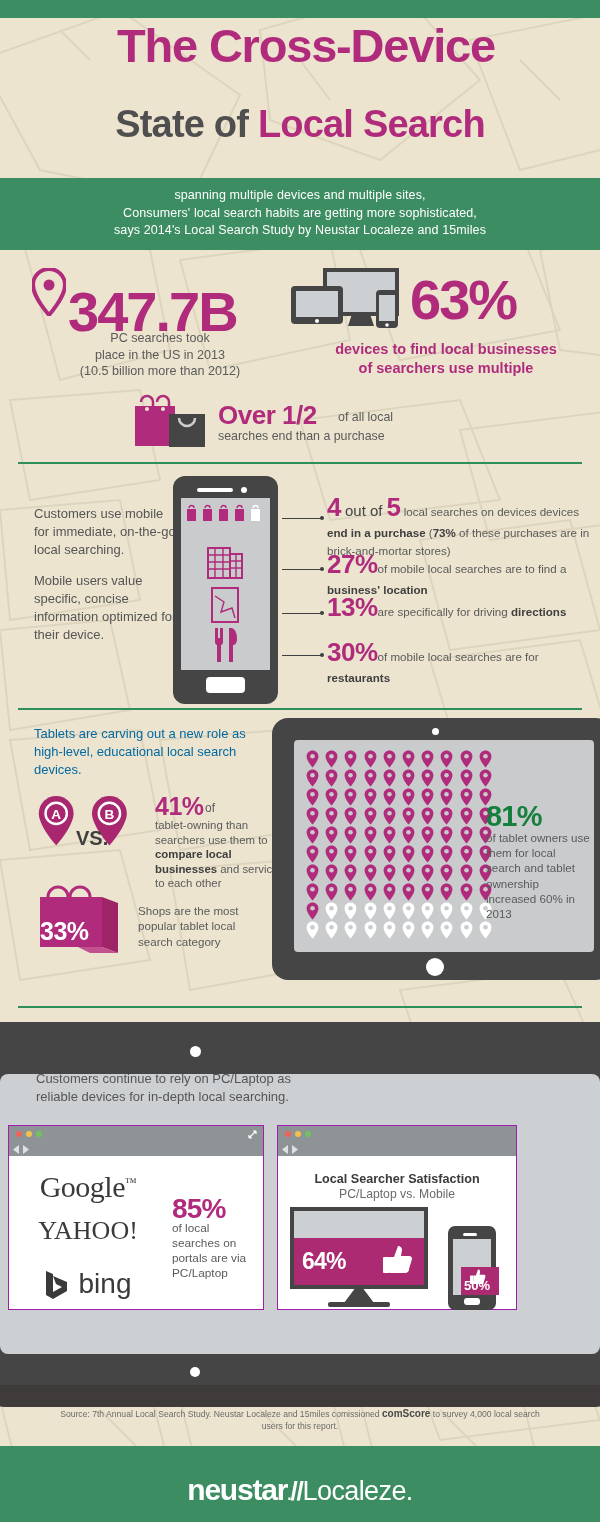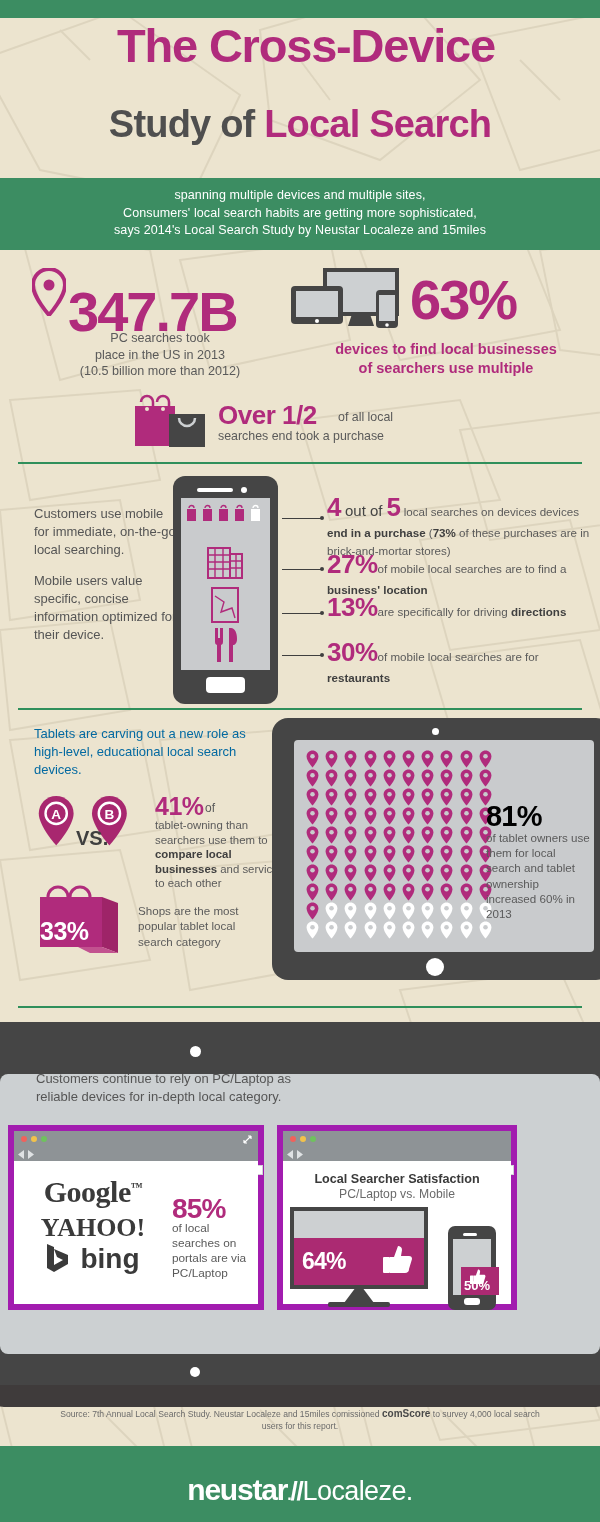--- a/index.html
+++ b/index.html
@@ -166,21 +166,21 @@
     background:#fff; border-radius:50%;
   }
   .pingrid {
     position:absolute; left:12px; top:10px; width:192px;
     display:grid; grid-template-columns:repeat(10, 19.2px);
     row-gap:1px;
   }
   .gpin { width:13px; height:18px; }
   .stat-81 {
     position:absolute; left:486px; top:800px;
-    font-size:29px; font-weight:bold; color:#000000; letter-spacing:-.8px;
+    font-size:29px; font-weight:bold; color:#15803d; letter-spacing:-.8px;
   }
   .cap-81 {
     position:absolute; left:486px; top:830px; width:105px;
     font-size:11.6px; line-height:15.2px; color:#5a5a5a;
   }
 
   
   .laptop {
     position:absolute; left:-14px; top:1022px; width:628px; height:378px;
     background:#454545; border-radius:14px;
@@ -201,22 +201,21 @@
     position:absolute; left:-14px; top:1385px; width:628px; height:22px;
     background:#3f3b3b; border-radius:0 0 18px 18px;
   }
   .pc-text {
     position:absolute; left:36px; top:1070px; width:280px;
     font-size:13px; line-height:17.8px; color:#555;
   }
 
   .browser {
     position:absolute; background:#fff;
-    border:6px solid #a21caf;
-    font-weight:bold;
+    border:1px solid #a21caf;
   }
   .br1 { left:8px; top:1125px; width:256px; height:185px; }
   .br2 { left:277px; top:1125px; width:240px; height:185px; }
   .br-bar { position:absolute; left:0; top:0; width:100%; height:16px; background:#8e9396; }
   .br-dot { position:absolute; top:5px; width:6px; height:6px; border-radius:50%; }
   .br-nav { position:absolute; left:0; top:16px; width:100%; height:14px; background:#8e9396; }
   .br-url {
     position:absolute; top:18px; height:10px; background:#fff;
     border:1px solid #d2d5d7;
   }
@@ -318,21 +317,21 @@
       <path d="M180 1400 L330 1390 L350 1470 L200 1480 Z"></path>
       <path d="M360 1400 L520 1390 L540 1470 L380 1480 Z"></path>
       <path d="M60 30 L90 60 M300 60 L330 100 M520 60 L560 100"></path>
       <path d="M100 1410 L140 1450 M260 1410 L300 1450 M440 1410 L480 1450"></path>
     </g>
   </svg>
 
   <div class="topbar"></div>
 
   <div class="title-1">The Cross-Device</div>
-  <div class="title-2"><span>Study of </span><span class="pink">Local Search</span></div>
+  <div class="title-2"><span>State of </span><span class="pink">Local Search</span></div>
 
   <div class="greenband">
     <div>spanning multiple devices and multiple sites,</div>
     <div>Consumers' local search habits are getting more sophisticated,</div>
     <div>says 2014's Local Search Study by Neustar Localeze and 15miles</div>
   </div>
 
   <svg class="pin-big" viewBox="0 0 34 48">
     <path d="M17 1 C8.2 1 1 8.2 1 17 c0 12 16 30 16 30 s16-18 16-30 C33 8.2 25.8 1 17 1 z" fill="none" stroke="#b02b7c" stroke-width="4"></path>
     <circle cx="17" cy="17" r="5.5" fill="#b02b7c"></circle>
@@ -364,21 +363,21 @@
     <path d="M16 10 a6 6 0 0 1 12 0 v5" fill="none" stroke="#b02b7c" stroke-width="2.5"></path>
     <path d="M32 10 a6 6 0 0 1 12 0 v5" fill="none" stroke="#b02b7c" stroke-width="2.5"></path>
     <rect x="10" y="14" width="40" height="40" fill="#b02b7c"></rect>
     <circle cx="22" cy="17" r="2" fill="#ece4cf"></circle>
     <circle cx="38" cy="17" r="2" fill="#ece4cf"></circle>
     <rect x="44" y="22" width="36" height="33" fill="#454545"></rect>
     <path d="M54 26 a8 8 0 0 0 16 0" fill="none" stroke="#cdd0d2" stroke-width="2.5"></path>
   </svg>
   <div class="over-half">Over 1/2</div>
   <div class="over-half-sub">of all local</div>
-  <div class="over-half-sub2">searches end took a purchase</div>
+  <div class="over-half-sub2">searches end than a purchase</div>
 
   <div class="divider" style="top:462px"></div>
 
   <div class="mob-text">
     <p>Customers use mobile for immediate, on-the-go local searching.</p>
     <p>Mobile users value specific, concise information optimized for their device.</p>
   </div>
 
   <div class="phone">
     <div class="phone-speaker"></div>
@@ -903,21 +902,21 @@
 
   <div class="divider" style="top:1006px"></div>
 
   <div class="laptop">
     <div class="laptop-cam"></div>
     <div class="laptop-screen"></div>
     <div class="laptop-dot2"></div>
   </div>
   <div class="laptop-base"></div>
 
-  <div class="pc-text">Customers continue to rely on PC/Laptop as reliable devices for in-depth local category.</div>
+  <div class="pc-text">Customers continue to rely on PC/Laptop as reliable devices for in-depth local searching.</div>
 
   <div class="browser br1">
     <div class="br-bar">
       <div class="br-dot" style="left:7px; background:#f0625c;"></div>
       <div class="br-dot" style="left:17px; background:#f2c24b;"></div>
       <div class="br-dot" style="left:27px; background:#6fc25e;"></div>
       <svg style="position:absolute;right:6px;top:4px" width="9" height="9" viewBox="0 0 9 9">
           <path d="M8 1 L8 4 M8 1 L5 1 M8 1 L1 8 M1 8 L4 8 M1 8 L1 5" stroke="#fff" stroke-width="1.2" fill="none"></path>
         </svg>
     </div>
@@ -928,22 +927,22 @@
       </svg>
       <div class="br-url" style="left:31px; width:166px;"></div>
       <svg style="position:absolute;left:182px;top:19px" width="9" height="9" viewBox="0 0 9 9">
           <path d="M7.5 4.5 a3 3 0 1 1-1-2.2" fill="none" stroke="#9a9ea1" stroke-width="1"></path>
         </svg>
       <div class="br-url" style="left:201px; width:48px;"></div>
     </div>
     <div class="br-body">
       <div style="position:absolute; left:14px; top:14px; width:130px; text-align:center;">
         <div class="logo-google"><span>Google</span><span style="font-size:12px;vertical-align:super">™</span></div>
-        <div class="logo-yahoo" style="margin-top:4px">YAHOO!</div>
-        <div style="margin-top:0; display:flex; align-items:flex-start; justify-content:center; gap:10px;">
+        <div class="logo-yahoo" style="margin-top:12px">YAHOO!</div>
+        <div style="margin-top:22px; display:flex; align-items:flex-end; justify-content:center; gap:10px;">
           <svg width="24" height="30" viewBox="0 0 24 30">
             <path d="M1 1 L8 4 L8 22 L17 17 L11 14 L8 6 L22 12 L22 21 L8 29 L1 25 Z" fill="#3a3a3a"></path>
           </svg>
           <span class="logo-bing">bing</span>
         </div>
       </div>
     </div>
   </div>
   <div class="stat-85">85%</div>
   <div class="cap-85">of local searches on portals are via PC/Laptop</div>

